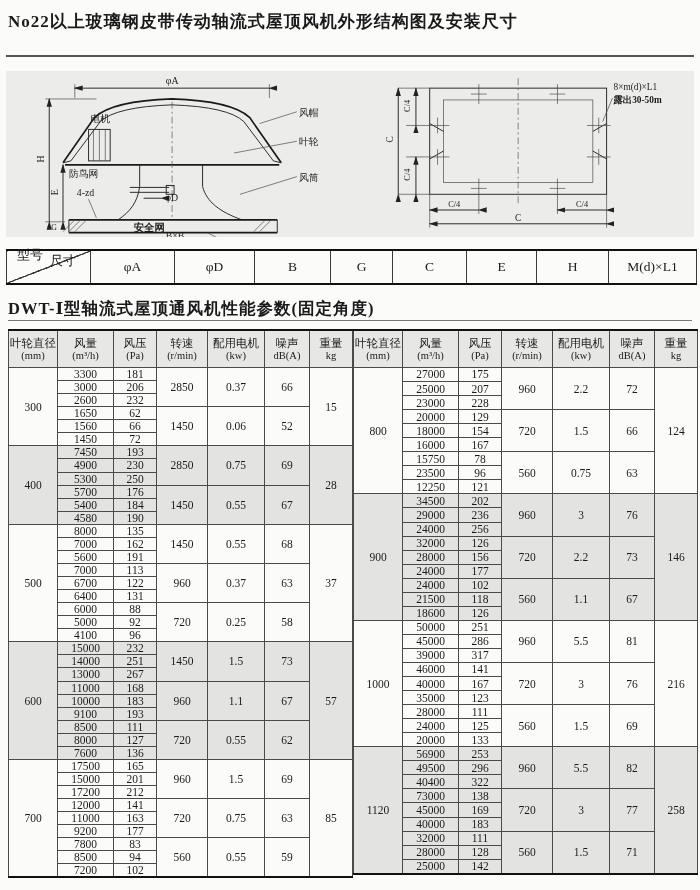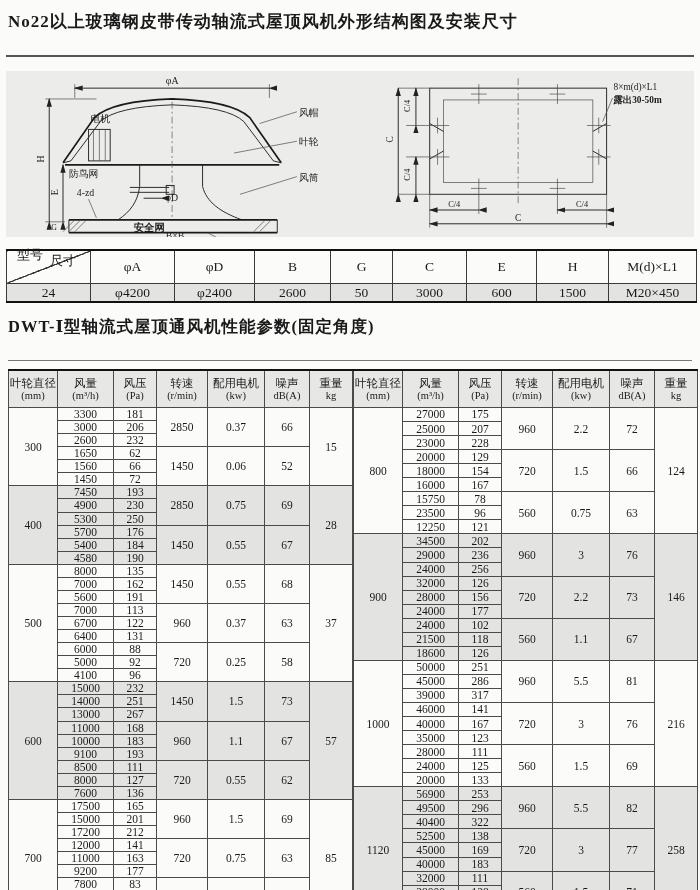--- a/index.html
+++ b/index.html
@@ -41,21 +41,21 @@
     position:relative;
     background:linear-gradient(to bottom right,
       transparent calc(50% - 0.7px),#3a3a3a calc(50% - 0.7px),
       #3a3a3a calc(50% + 0.7px),transparent calc(50% + 0.7px));
   }
   .diag-cell .top{position:absolute;top:1px;right:14px;font-size:13px;}
   .diag-cell .bot{position:absolute;bottom:19px;left:10px;font-size:13px;}
   
   .sub-title{
     margin:13px 2px 0 2px;font-size:16.5px;font-weight:bold;letter-spacing:1px;
-    padding-bottom:22px;border-bottom:1px solid #777;
+    padding-bottom:0;border-bottom:1px solid #777;
   }
   
   .perf-wrap{display:flex;justify-content:space-between;margin-top:8px;padding:0 2px;}
   .perf{
     width:344px;height:546px;
     border-top:2.2px solid #111;border-bottom:2.6px solid #111;
     font-size:11.5px;text-align:center;
   }
   .perf th,.perf td{border:1px solid #4a4a4a;padding:0;font-weight:normal;line-height:1.05;}
   .perf thead th{height:36px;background:#e7e7e5;font-size:11.5px;margin-top:38px;}
@@ -236,31 +236,20 @@
           <th>φD</th>
           <th>B</th>
           <th>G</th>
           <th>C</th>
           <th>E</th>
           <th>H</th>
           <th>M(d)×L1</th>
         </tr>
     </thead>
     <tbody>
-        <tr class="band">
-          <td>24</td>
-          <td>φ4200</td>
-          <td>φ2400</td>
-          <td>2600</td>
-          <td>50</td>
-          <td>3000</td>
-          <td>600</td>
-          <td>1500</td>
-          <td>M20×450</td>
-        </tr>
       </tbody>
   </table>
 
   <div class="sub-title">DWT-Ⅰ型轴流式屋顶通风机性能参数(固定角度)</div>
 
   <div class="perf-wrap">
     <table class="perf">
       <colgroup>
         <col style="width:49px">
           <col style="width:56px">
@@ -706,21 +695,21 @@
           </tr>
           <tr class="band">
             <td>49500</td>
             <td>296</td>
           </tr>
           <tr class="band">
             <td>40400</td>
             <td>322</td>
           </tr>
           <tr class="band">
-            <td>52500</td>
+            <td>73000</td>
             <td>138</td>
             <td rowspan="3">720</td>
             <td rowspan="3">3</td>
             <td rowspan="3">77</td>
           </tr>
           <tr class="band">
             <td>45000</td>
             <td>169</td>
           </tr>
           <tr class="band">

